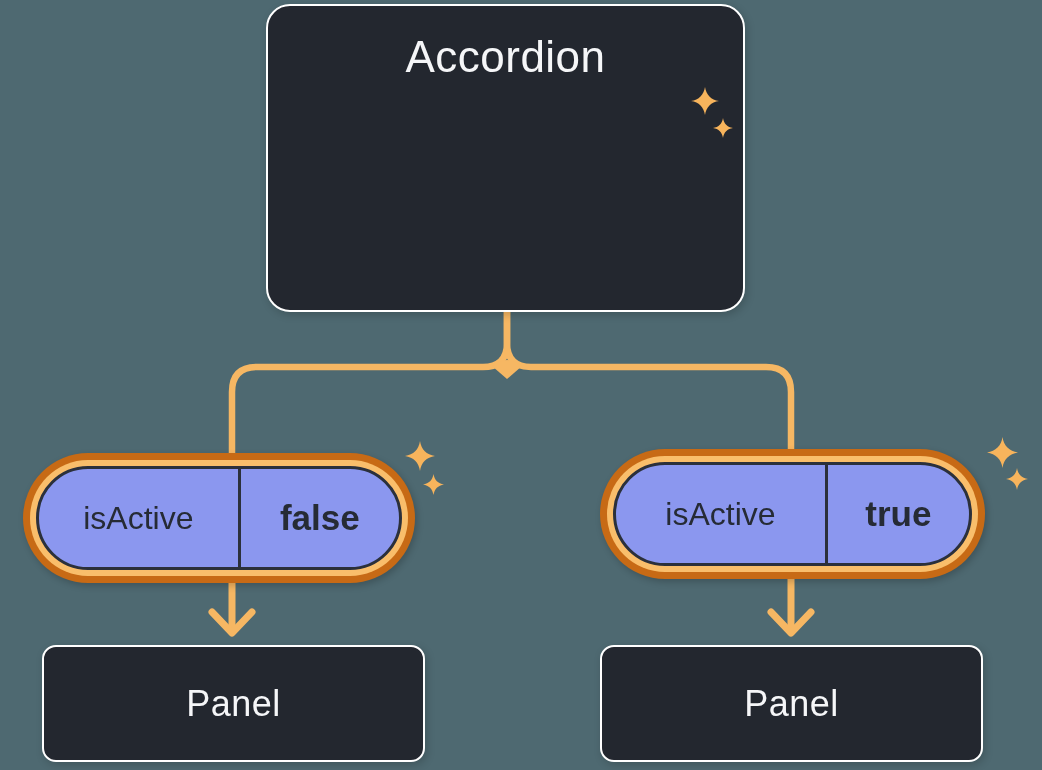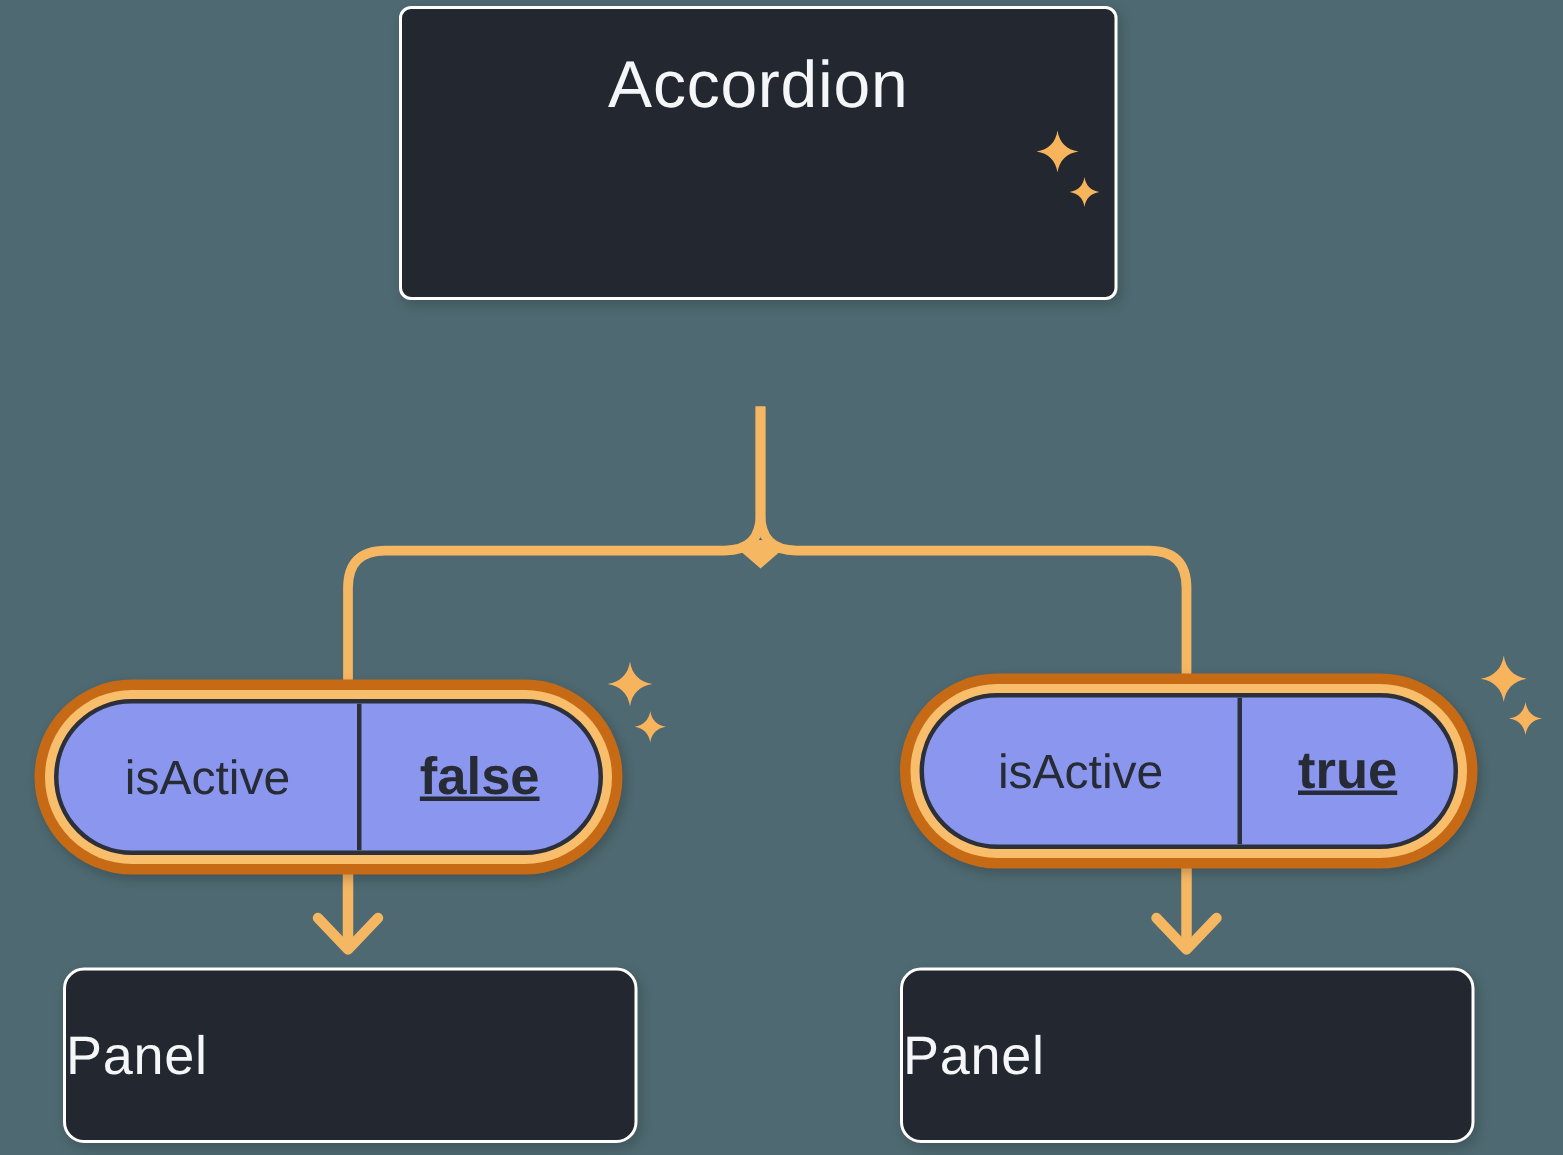--- a/index.html
+++ b/index.html
@@ -27,26 +27,26 @@
   .edge{fill:none;stroke:var(--connector);stroke-width:6.5;}
   .edge-tip{fill:var(--connector);stroke:none;}
   .arrow{fill:none;stroke:var(--connector);stroke-width:7;stroke-linecap:round;stroke-linejoin:round;}
   
   .card{
     position:absolute;z-index:2;
     background:var(--card-bg);
     border:2.5px solid var(--card-border);
     box-shadow:2px 3px 8px rgba(0,0,0,.18);
   }
-  .root-card{left:266px;top:4px;width:479px;height:196px;border-radius:8px;}
+  .root-card{left:266px;top:4px;width:479px;height:308px;border-radius:24px;}
   .root-title{
     margin-top:26px;text-align:center;
     color:var(--text-light);font-size:44px;font-weight:500;letter-spacing:.5px;
   }
-  .panel-card{width:383px;height:117px;border-radius:14px;top:645px;display:flex;align-items:center;}
+  .panel-card{width:383px;height:117px;border-radius:14px;top:645px;display:flex;align-items:center;justify-content:center;}
   .panel-left{left:42px;}
   .panel-right{left:600px;}
   .panel-title{color:var(--text-light);font-size:36px;font-weight:500;letter-spacing:.5px;}
   
   .pill-outer{
     position:absolute;border-radius:999px;background:var(--ring-outer);
     box-shadow:2px 3px 7px rgba(0,0,0,.2);
   }
   .pill-mid{width:100%;height:100%;border-radius:999px;background:var(--ring-inner);}
   .pill-core{width:100%;height:100%;border-radius:999px;display:flex;overflow:hidden;}
@@ -63,21 +63,21 @@
   .prop-pill{width:392px;height:130px;padding:7px;z-index:2;}
   .prop-pill .pill-mid{padding:6px;}
   .prop-pill .pill-core{background:var(--purple-fill);border:3px solid #2b303b;}
   .prop-pill .cell-label{flex:1 1 auto;display:flex;align-items:center;justify-content:center;border-right:3px solid #2b303b;}
   .prop-pill .cell-value{display:flex;align-items:center;justify-content:center;}
   .prop-pill-left{left:23px;top:453px;}
   .prop-pill-left .cell-value{flex:0 0 44%;}
   .prop-pill-right{left:600px;top:449px;width:385px;}
   .prop-pill-right .cell-value{flex:0 0 40%;align-items:center;}
   .prop-label{color:var(--dark-text);font-size:32px;}
-  .prop-value{color:var(--dark-text);font-size:35px;font-weight:bold;text-decoration:underline;}
+  .prop-value{color:var(--dark-text);font-size:35px;font-weight:bold;}
   
   .sparkle{position:absolute;z-index:3;}
   .sparkle path{fill:var(--sparkle);}
 </style>
 </head>
 <body>
 
 <div class="canvas">
 
   <svg class="connector-svg" width="1042" height="770" viewBox="0 0 1042 770">

